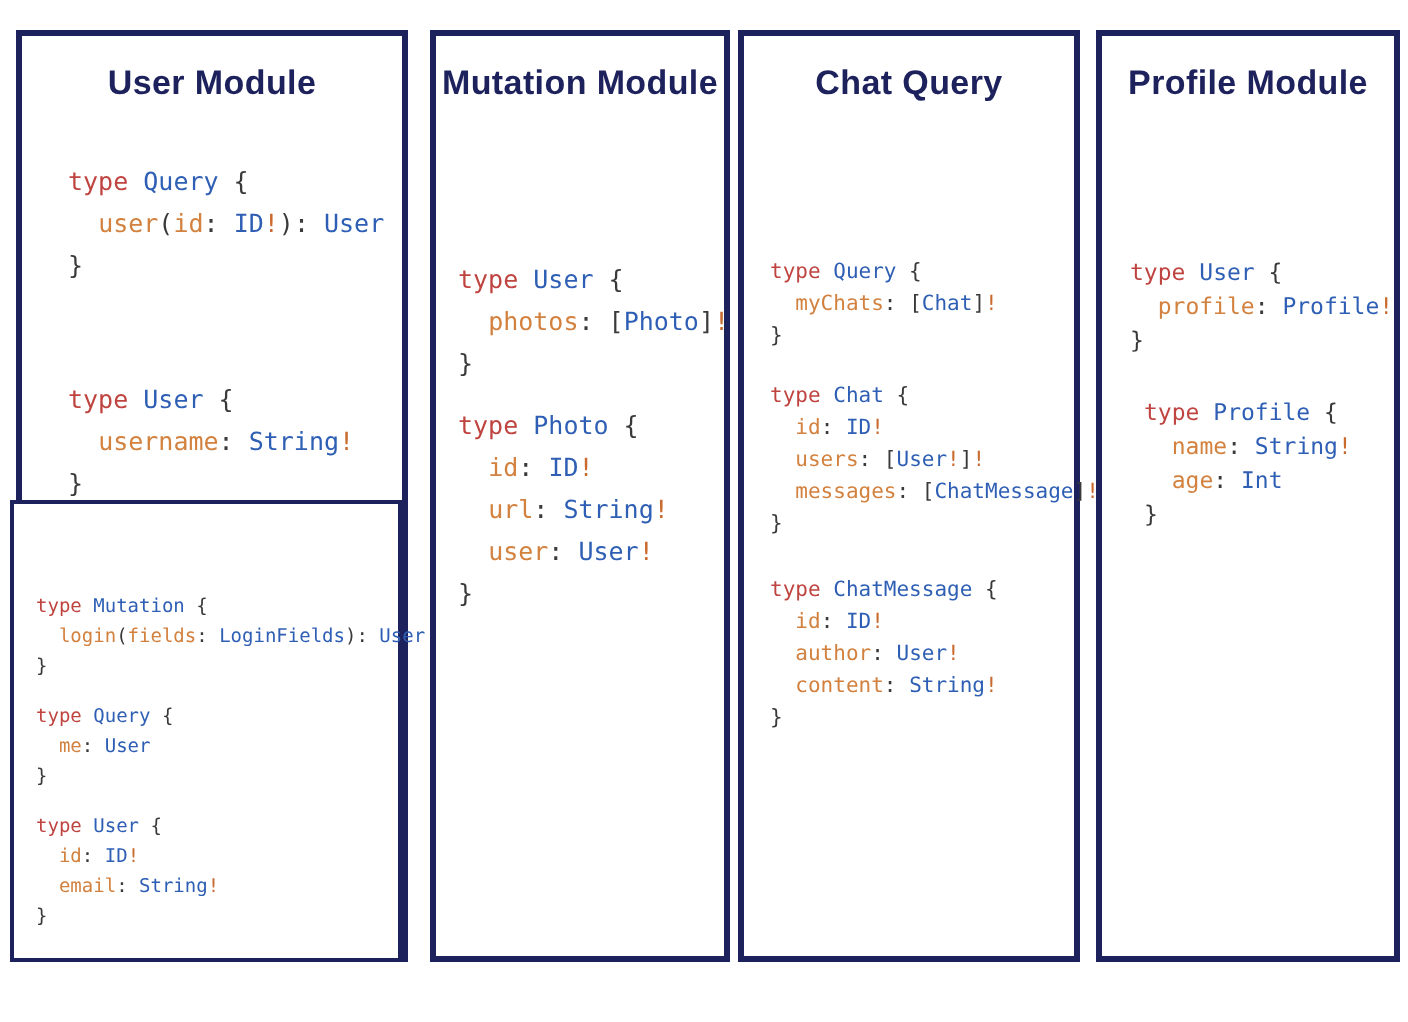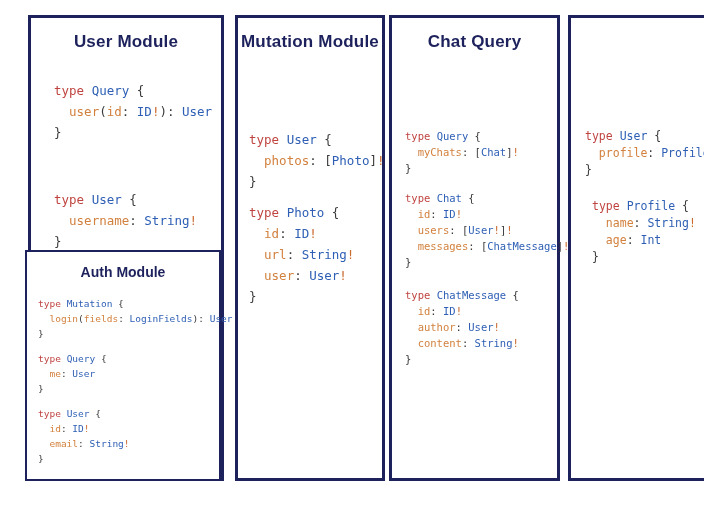--- a/index.html
+++ b/index.html
@@ -3,21 +3,20 @@
 <meta charset="utf-8">
 <style>
   html,body{margin:0;padding:0;background:#ffffff;}
   .stage{
     position:relative;width:704px;height:511px;background:#ffffff;
     font-family:"Liberation Sans", sans-serif;overflow:hidden;
   }
   .panel{
     position:absolute;box-sizing:border-box;background:#ffffff;
     border:3px solid var(--navy,#1d215c);
-    margin-left:20px;
   }
   #panel-user   {left:8px;  top:15px;width:196px;height:466px;}
   #panel-gallery{left:215px;top:15px;width:150px;height:466px;}
   #panel-chat   {left:369px;top:15px;width:171px;height:466px;}
   #panel-profile{left:548px;top:15px;width:152px;height:466px;}
   .panel-title{
     margin-top:14px;text-align:center;font-weight:bold;font-size:17px;
     color:var(--navy,#1d215c);letter-spacing:.2px;
   }
   .code-area{position:absolute;inset:0;}
@@ -61,21 +60,20 @@
 
 <div class="stage">
 
   <div class="panel" id="panel-user">
     <div class="panel-title">User Module</div>
     <div class="code-area">
         <div class="code-block"><div class="code-line"><span style="color: rgb(191, 68, 64);">type</span><span style="color: rgb(58, 58, 58);"> </span><span style="color: rgb(46, 95, 180);">Query</span><span style="color: rgb(58, 58, 58);"> {</span></div><div class="code-line"><span style="color: rgb(58, 58, 58);">  </span><span style="color: rgb(210, 129, 62);">user</span><span style="color: rgb(58, 58, 58);">(</span><span style="color: rgb(210, 129, 62);">id</span><span style="color: rgb(58, 58, 58);">: </span><span style="color: rgb(46, 95, 180);">ID</span><span style="color: rgb(201, 106, 46);">!</span><span style="color: rgb(58, 58, 58);">): </span><span style="color: rgb(46, 95, 180);">User</span></div><div class="code-line"><span style="color: rgb(58, 58, 58);">}</span></div></div>
         <div class="code-block"><div class="code-line"><span style="color: rgb(191, 68, 64);">type</span><span style="color: rgb(58, 58, 58);"> </span><span style="color: rgb(46, 95, 180);">User</span><span style="color: rgb(58, 58, 58);"> {</span></div><div class="code-line"><span style="color: rgb(58, 58, 58);">  </span><span style="color: rgb(210, 129, 62);">username</span><span style="color: rgb(58, 58, 58);">: </span><span style="color: rgb(46, 95, 180);">String</span><span style="color: rgb(201, 106, 46);">!</span></div><div class="code-line"><span style="color: rgb(58, 58, 58);">}</span></div></div>
       </div>
     <div class="auth-box">
-      <div class="auth-title">Auth Module</div>
       <div class="code-area">
           <div class="code-block"><div class="code-line"><span style="color: rgb(191, 68, 64);">type</span><span style="color: rgb(58, 58, 58);"> </span><span style="color: rgb(46, 95, 180);">Mutation</span><span style="color: rgb(58, 58, 58);"> {</span></div><div class="code-line"><span style="color: rgb(58, 58, 58);">  </span><span style="color: rgb(210, 129, 62);">login</span><span style="color: rgb(58, 58, 58);">(</span><span style="color: rgb(210, 129, 62);">fields</span><span style="color: rgb(58, 58, 58);">: </span><span style="color: rgb(46, 95, 180);">LoginFields</span><span style="color: rgb(58, 58, 58);">): </span><span style="color: rgb(46, 95, 180);">User</span></div><div class="code-line"><span style="color: rgb(58, 58, 58);">}</span></div></div>
           <div class="code-block"><div class="code-line"><span style="color: rgb(191, 68, 64);">type</span><span style="color: rgb(58, 58, 58);"> </span><span style="color: rgb(46, 95, 180);">Query</span><span style="color: rgb(58, 58, 58);"> {</span></div><div class="code-line"><span style="color: rgb(58, 58, 58);">  </span><span style="color: rgb(210, 129, 62);">me</span><span style="color: rgb(58, 58, 58);">: </span><span style="color: rgb(46, 95, 180);">User</span></div><div class="code-line"><span style="color: rgb(58, 58, 58);">}</span></div></div>
           <div class="code-block"><div class="code-line"><span style="color: rgb(191, 68, 64);">type</span><span style="color: rgb(58, 58, 58);"> </span><span style="color: rgb(46, 95, 180);">User</span><span style="color: rgb(58, 58, 58);"> {</span></div><div class="code-line"><span style="color: rgb(58, 58, 58);">  </span><span style="color: rgb(210, 129, 62);">id</span><span style="color: rgb(58, 58, 58);">: </span><span style="color: rgb(46, 95, 180);">ID</span><span style="color: rgb(201, 106, 46);">!</span></div><div class="code-line"><span style="color: rgb(58, 58, 58);">  </span><span style="color: rgb(210, 129, 62);">email</span><span style="color: rgb(58, 58, 58);">: </span><span style="color: rgb(46, 95, 180);">String</span><span style="color: rgb(201, 106, 46);">!</span></div><div class="code-line"><span style="color: rgb(58, 58, 58);">}</span></div></div>
         </div>
     </div>
   </div>
 
   <div class="panel" id="panel-gallery">
     <div class="panel-title">Mutation Module</div>
@@ -88,19 +86,20 @@
   <div class="panel" id="panel-chat">
     <div class="panel-title">Chat Query</div>
     <div class="code-area">
         <div class="code-block"><div class="code-line"><span style="color: rgb(191, 68, 64);">type</span><span style="color: rgb(58, 58, 58);"> </span><span style="color: rgb(46, 95, 180);">Query</span><span style="color: rgb(58, 58, 58);"> {</span></div><div class="code-line"><span style="color: rgb(58, 58, 58);">  </span><span style="color: rgb(210, 129, 62);">myChats</span><span style="color: rgb(58, 58, 58);">: </span><span style="color: rgb(58, 58, 58);">[</span><span style="color: rgb(46, 95, 180);">Chat</span><span style="color: rgb(58, 58, 58);">]</span><span style="color: rgb(201, 106, 46);">!</span></div><div class="code-line"><span style="color: rgb(58, 58, 58);">}</span></div></div>
         <div class="code-block"><div class="code-line"><span style="color: rgb(191, 68, 64);">type</span><span style="color: rgb(58, 58, 58);"> </span><span style="color: rgb(46, 95, 180);">Chat</span><span style="color: rgb(58, 58, 58);"> {</span></div><div class="code-line"><span style="color: rgb(58, 58, 58);">  </span><span style="color: rgb(210, 129, 62);">id</span><span style="color: rgb(58, 58, 58);">: </span><span style="color: rgb(46, 95, 180);">ID</span><span style="color: rgb(201, 106, 46);">!</span></div><div class="code-line"><span style="color: rgb(58, 58, 58);">  </span><span style="color: rgb(210, 129, 62);">users</span><span style="color: rgb(58, 58, 58);">: </span><span style="color: rgb(58, 58, 58);">[</span><span style="color: rgb(46, 95, 180);">User</span><span style="color: rgb(201, 106, 46);">!</span><span style="color: rgb(58, 58, 58);">]</span><span style="color: rgb(201, 106, 46);">!</span></div><div class="code-line"><span style="color: rgb(58, 58, 58);">  </span><span style="color: rgb(210, 129, 62);">messages</span><span style="color: rgb(58, 58, 58);">: </span><span style="color: rgb(58, 58, 58);">[</span><span style="color: rgb(46, 95, 180);">ChatMessage</span><span style="color: rgb(58, 58, 58);">]</span><span style="color: rgb(201, 106, 46);">!</span></div><div class="code-line"><span style="color: rgb(58, 58, 58);">}</span></div></div>
         <div class="code-block"><div class="code-line"><span style="color: rgb(191, 68, 64);">type</span><span style="color: rgb(58, 58, 58);"> </span><span style="color: rgb(46, 95, 180);">ChatMessage</span><span style="color: rgb(58, 58, 58);"> {</span></div><div class="code-line"><span style="color: rgb(58, 58, 58);">  </span><span style="color: rgb(210, 129, 62);">id</span><span style="color: rgb(58, 58, 58);">: </span><span style="color: rgb(46, 95, 180);">ID</span><span style="color: rgb(201, 106, 46);">!</span></div><div class="code-line"><span style="color: rgb(58, 58, 58);">  </span><span style="color: rgb(210, 129, 62);">author</span><span style="color: rgb(58, 58, 58);">: </span><span style="color: rgb(46, 95, 180);">User</span><span style="color: rgb(201, 106, 46);">!</span></div><div class="code-line"><span style="color: rgb(58, 58, 58);">  </span><span style="color: rgb(210, 129, 62);">content</span><span style="color: rgb(58, 58, 58);">: </span><span style="color: rgb(46, 95, 180);">String</span><span style="color: rgb(201, 106, 46);">!</span></div><div class="code-line"><span style="color: rgb(58, 58, 58);">}</span></div></div>
       </div>
   </div>
 
   <div class="panel" id="panel-profile">
+    <div class="panel-title">Profile Module</div>
     <div class="code-area">
         <div class="code-block"><div class="code-line"><span style="color: rgb(191, 68, 64);">type</span><span style="color: rgb(58, 58, 58);"> </span><span style="color: rgb(46, 95, 180);">User</span><span style="color: rgb(58, 58, 58);"> {</span></div><div class="code-line"><span style="color: rgb(58, 58, 58);">  </span><span style="color: rgb(210, 129, 62);">profile</span><span style="color: rgb(58, 58, 58);">: </span><span style="color: rgb(46, 95, 180);">Profile</span><span style="color: rgb(201, 106, 46);">!</span></div><div class="code-line"><span style="color: rgb(58, 58, 58);">}</span></div></div>
         <div class="code-block"><div class="code-line"><span style="color: rgb(191, 68, 64);">type</span><span style="color: rgb(58, 58, 58);"> </span><span style="color: rgb(46, 95, 180);">Profile</span><span style="color: rgb(58, 58, 58);"> {</span></div><div class="code-line"><span style="color: rgb(58, 58, 58);">  </span><span style="color: rgb(210, 129, 62);">name</span><span style="color: rgb(58, 58, 58);">: </span><span style="color: rgb(46, 95, 180);">String</span><span style="color: rgb(201, 106, 46);">!</span></div><div class="code-line"><span style="color: rgb(58, 58, 58);">  </span><span style="color: rgb(210, 129, 62);">age</span><span style="color: rgb(58, 58, 58);">: </span><span style="color: rgb(46, 95, 180);">Int</span></div><div class="code-line"><span style="color: rgb(58, 58, 58);">}</span></div></div>
       </div>
   </div>
 
 </div>
 
 </body></html>

